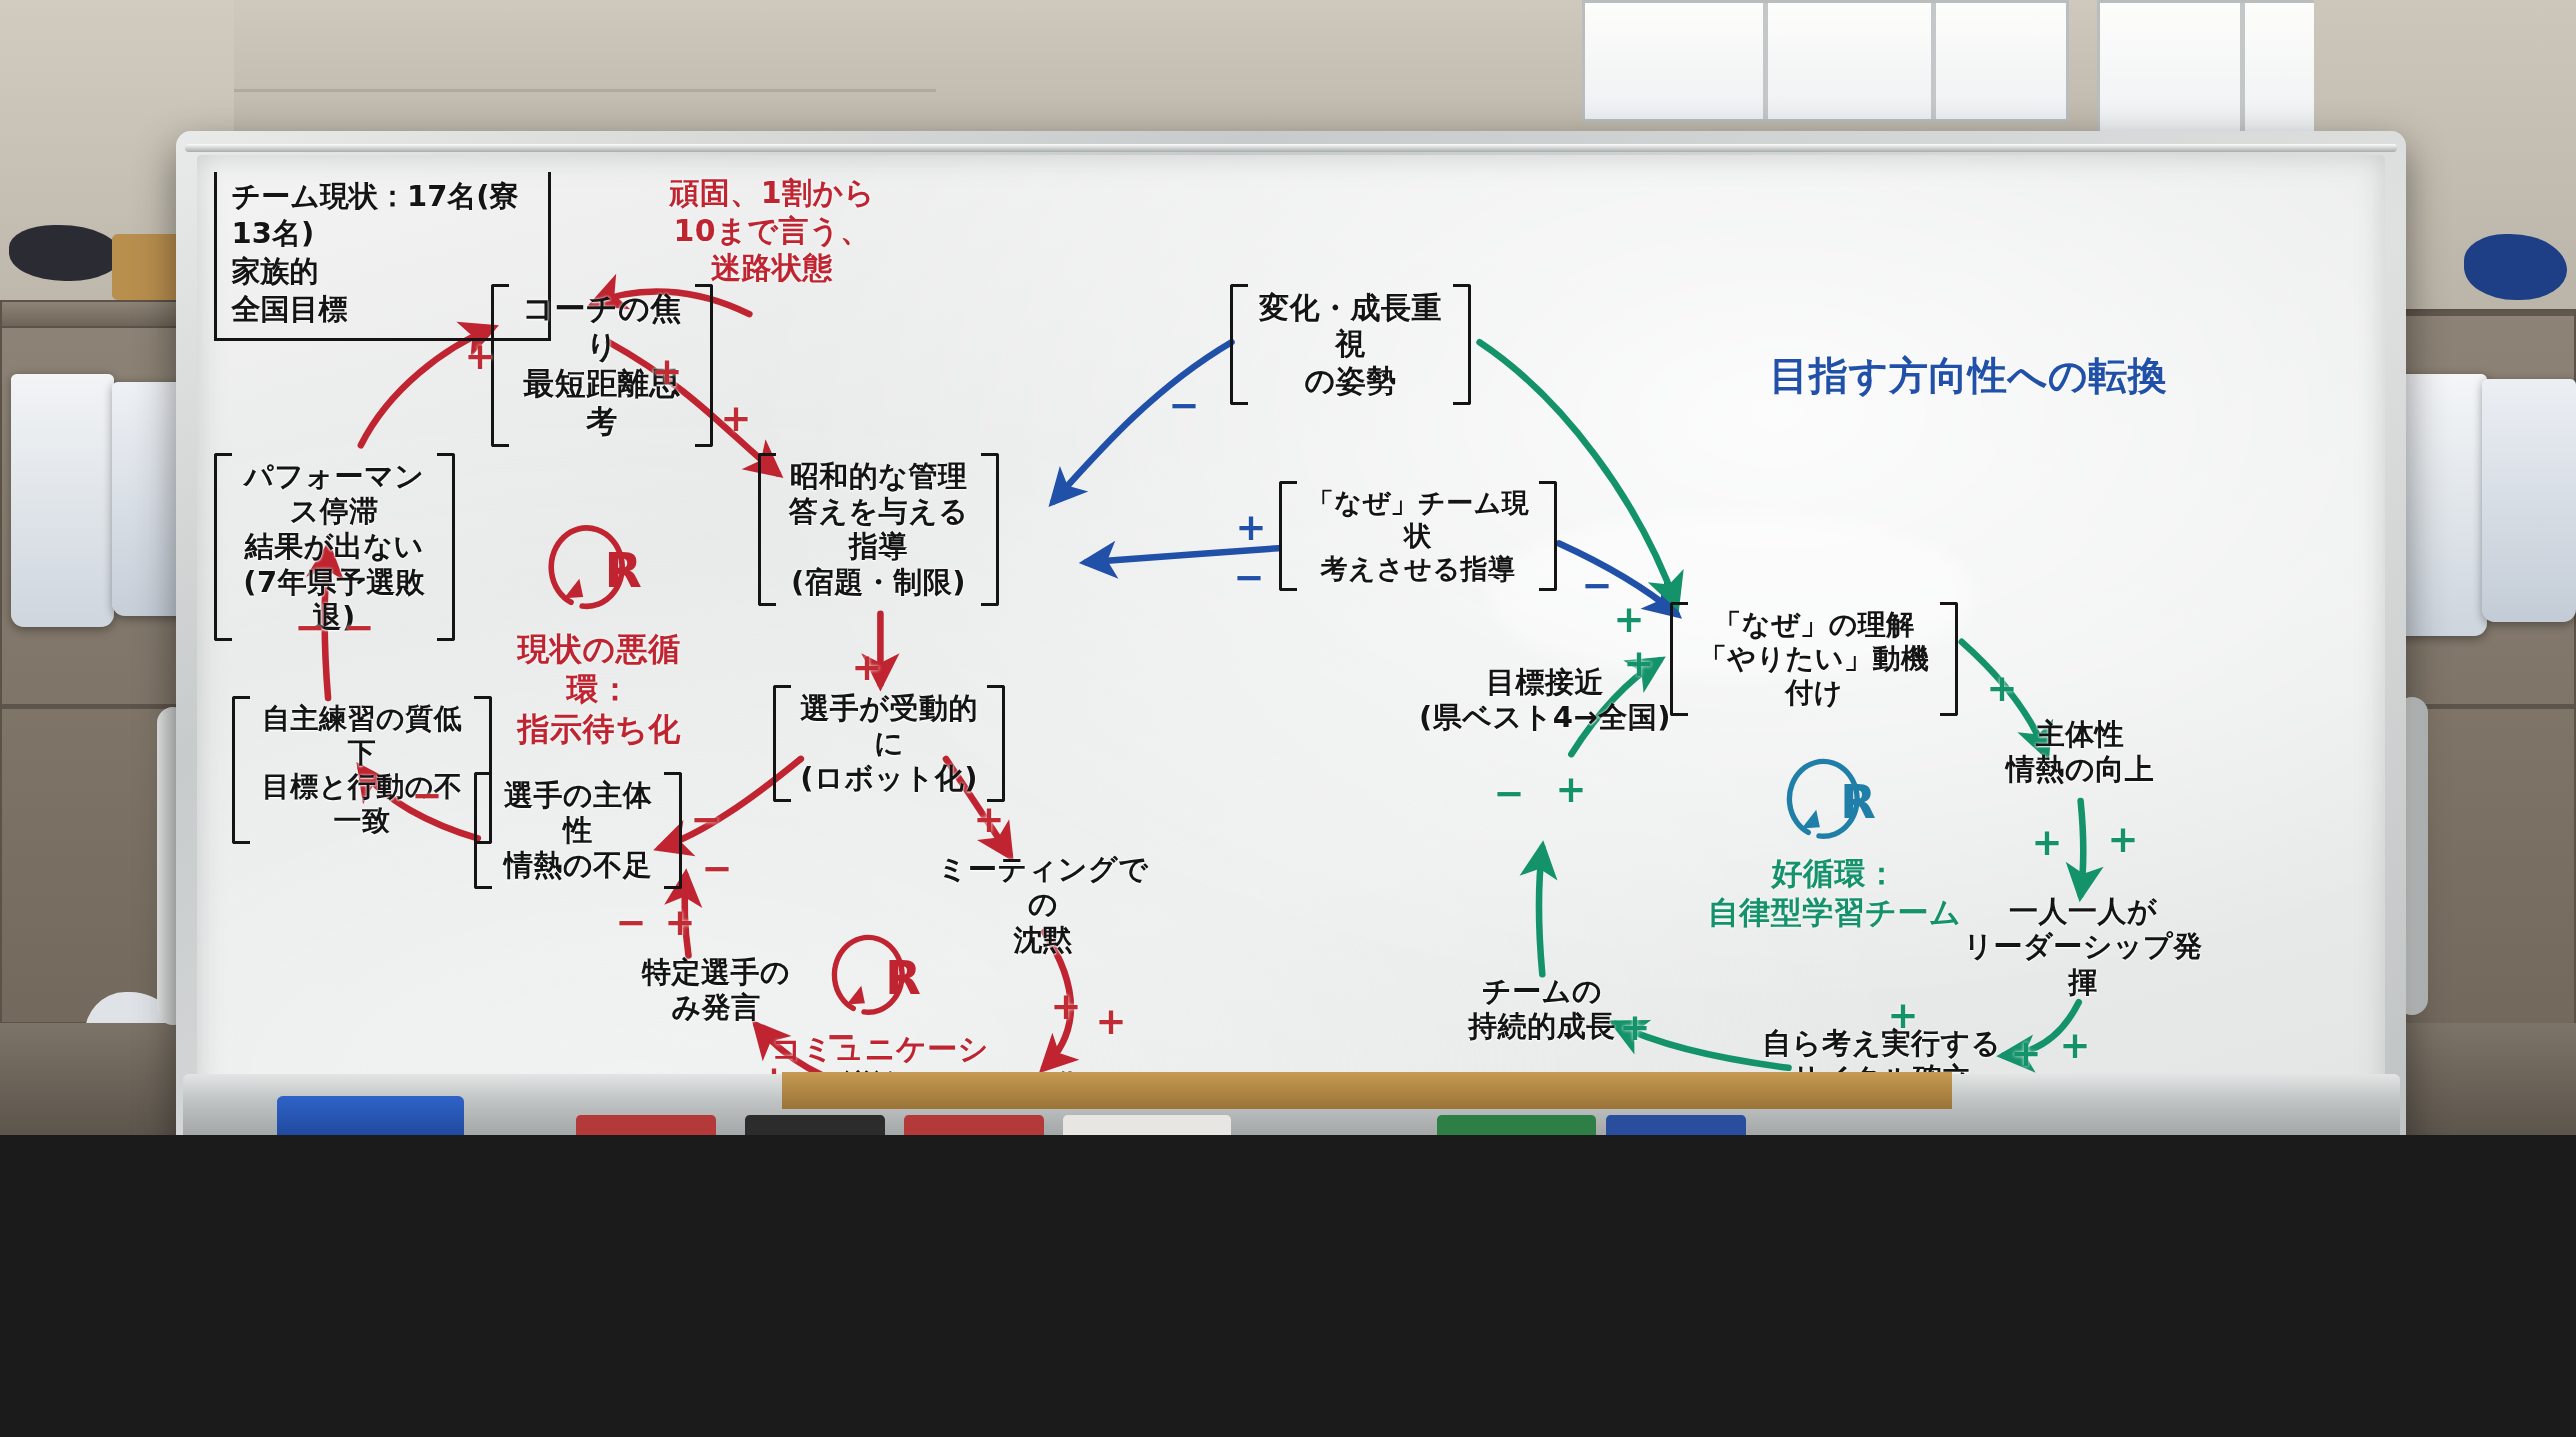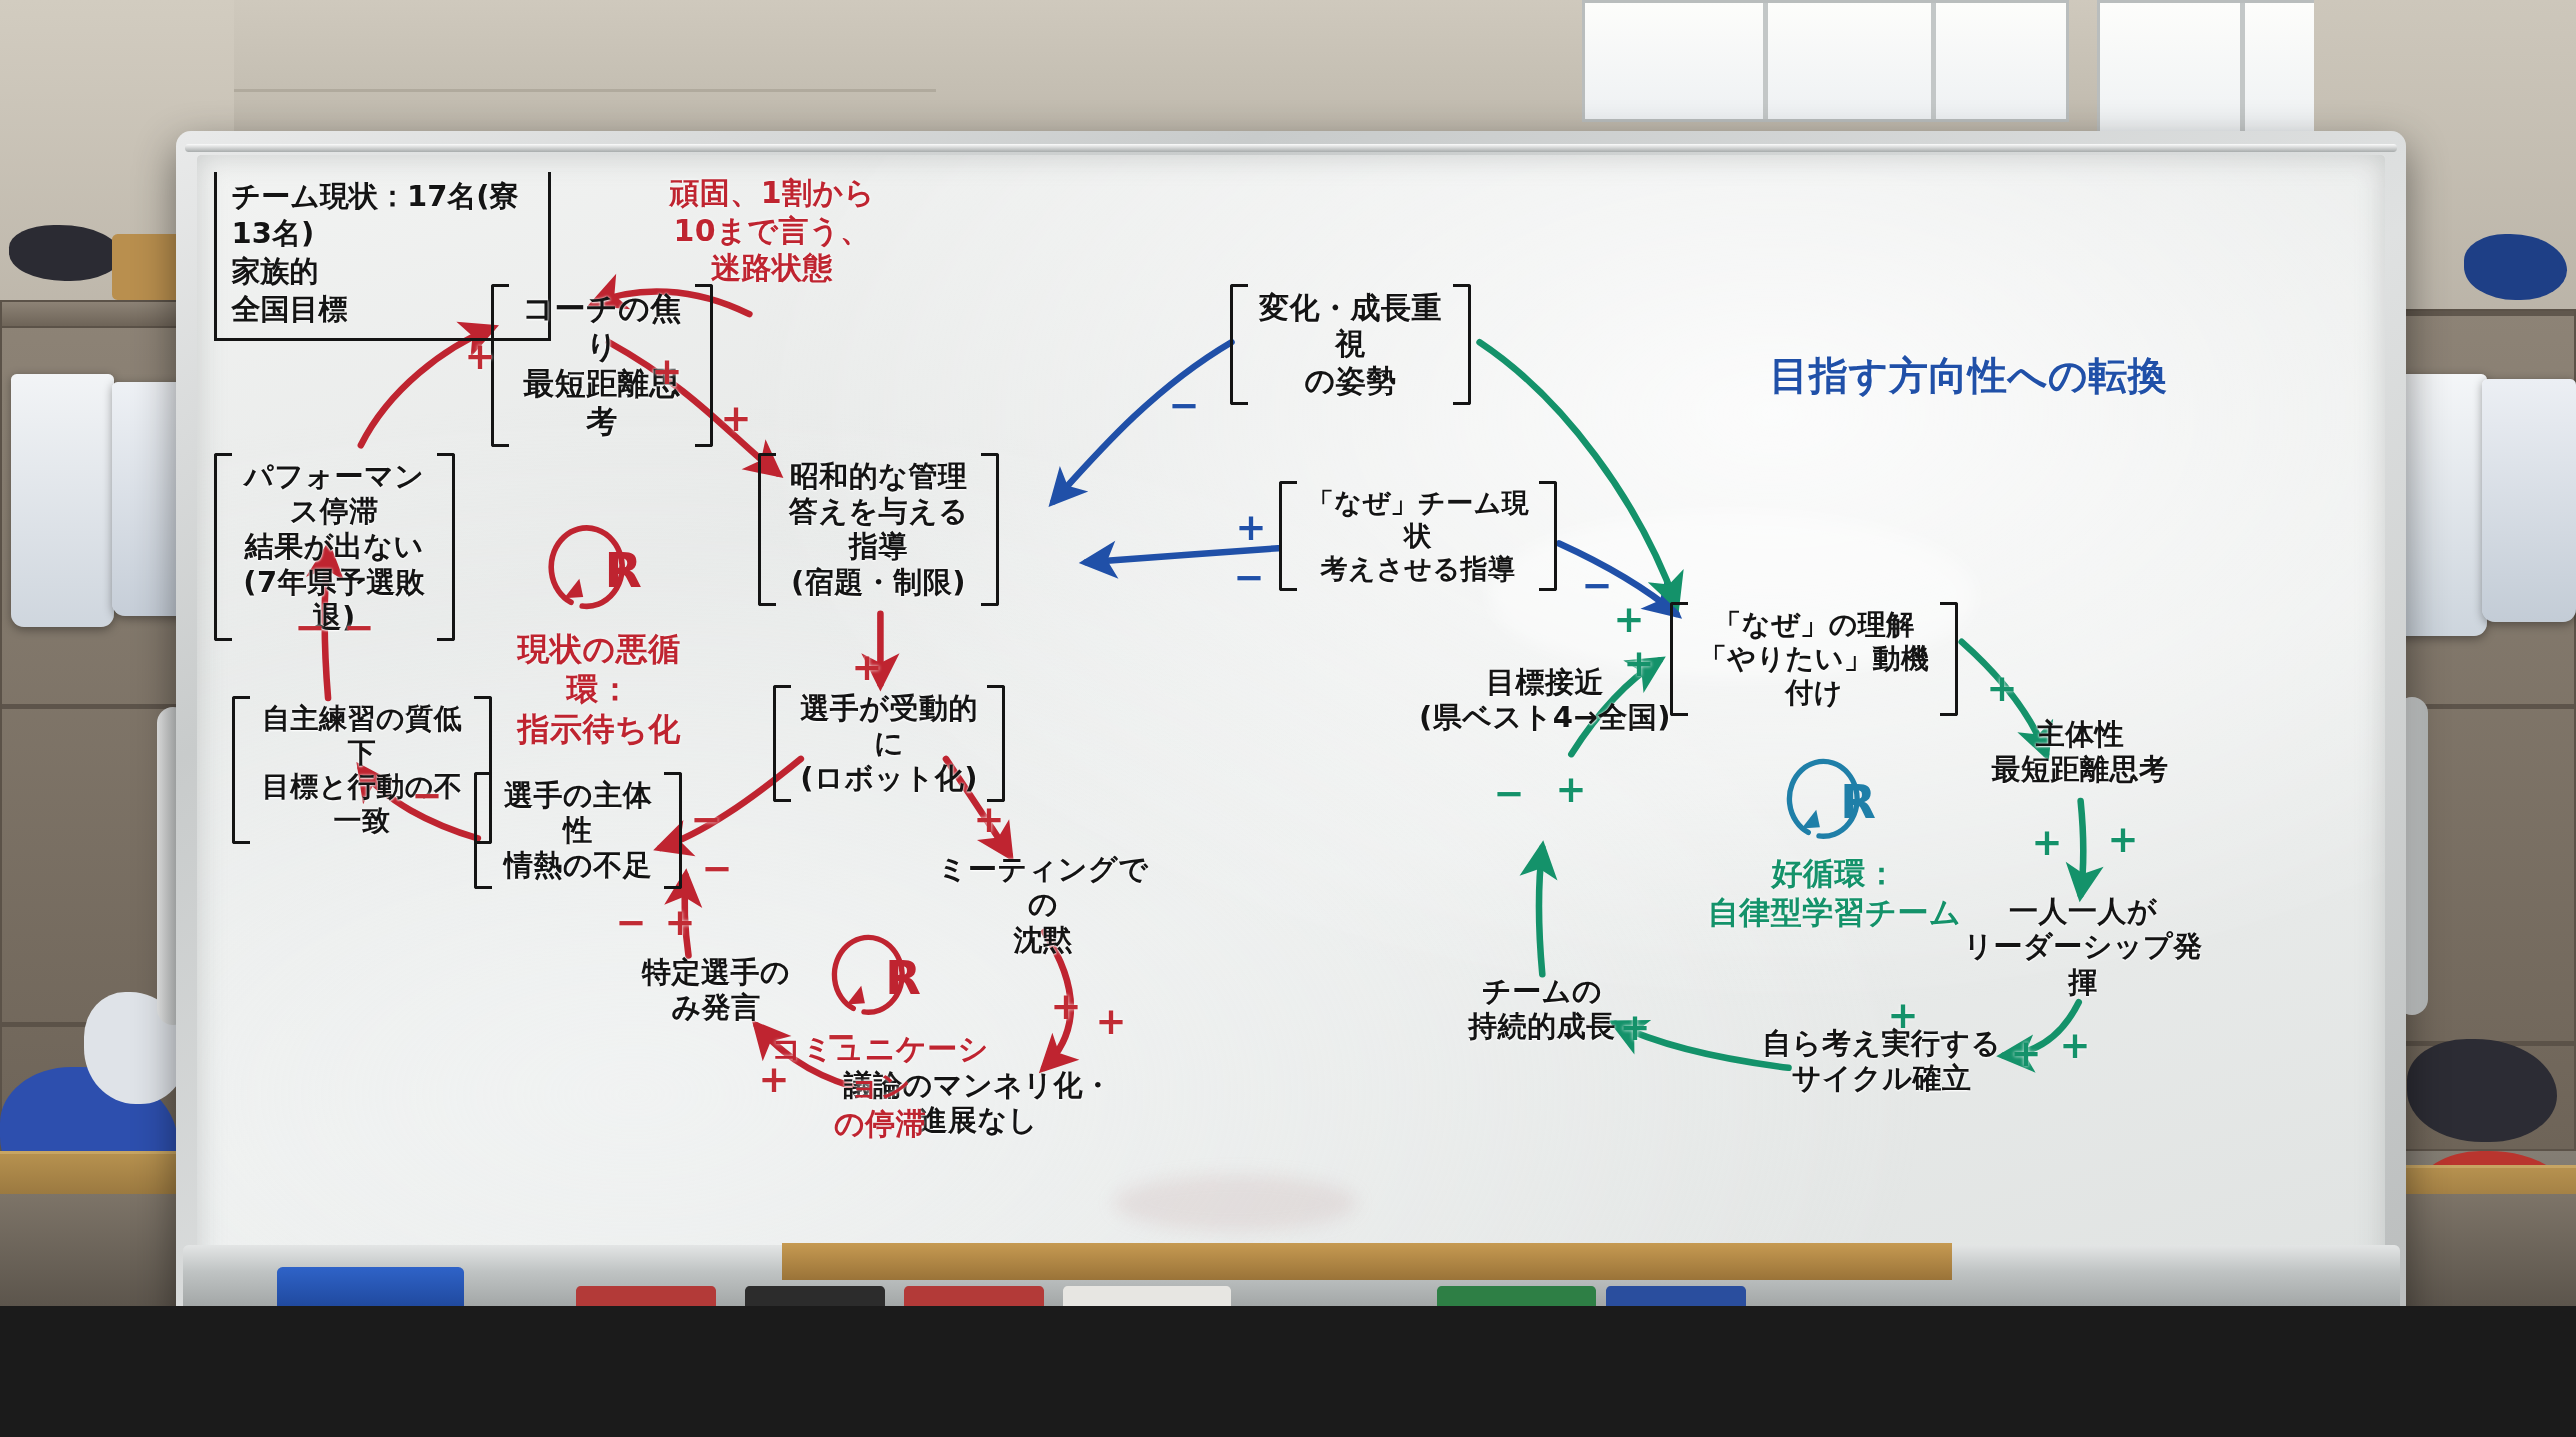--- a/index.html
+++ b/index.html
@@ -1,21 +1,21 @@
 <!DOCTYPE html>
 <html style="font-size:15px"><head>
 <meta charset="utf-8">
 <style>
   * { box-sizing: border-box; }
   html, body { margin:0; padding:0; background:#1b1b1b; }
   body { font-family:"DejaVu Sans", sans-serif; }
 
   #root {
     position:relative;
-    width:2576px; height:1306px;
+    width:2576px; height:1135px;
     overflow:hidden;
     background:#ef4444;
     padding-left:20px;
   }
 
   
   .room { position:absolute; inset:0; }
   .wall-top {
     position:absolute; left:0; top:0; width:100%; height:168px;
     background:linear-gradient(180deg,#cfc9bd 0%,#c4beb2 55%,#b9b2a6 100%);
@@ -316,21 +316,21 @@
       <div class="node bracket" style="left:1037px; top:131px; width:234px; font-size:30px;">変化・成長重視
 の姿勢</div>
 
       <div class="node bracket" style="left:1086px; top:328px; width:271px; font-size:27px;">「なぜ」チーム現状
 考えさせる指導</div>
 
       <div class="node bracket" style="left:1477px; top:449px; width:281px; font-size:28px;">「なぜ」の理解
 「やりたい」動機付け</div>
 
       <div class="node" style="left:1783px; top:562px; width:201px; font-size:29px;">主体性
-最短距離思考</div>
+情熱の向上</div>
 
       <div class="node" style="left:1760px; top:739px; width:253px; font-size:29px;">一人一人が
 リーダーシップ発揮</div>
 
       <div class="node" style="left:1554px; top:871px; width:262px; font-size:29px;">自ら考え実行する
 サイクル確立</div>
 
       <div class="node" style="left:1245px; top:819px; width:201px; font-size:29px;">チームの
 持続的成長</div>
 

